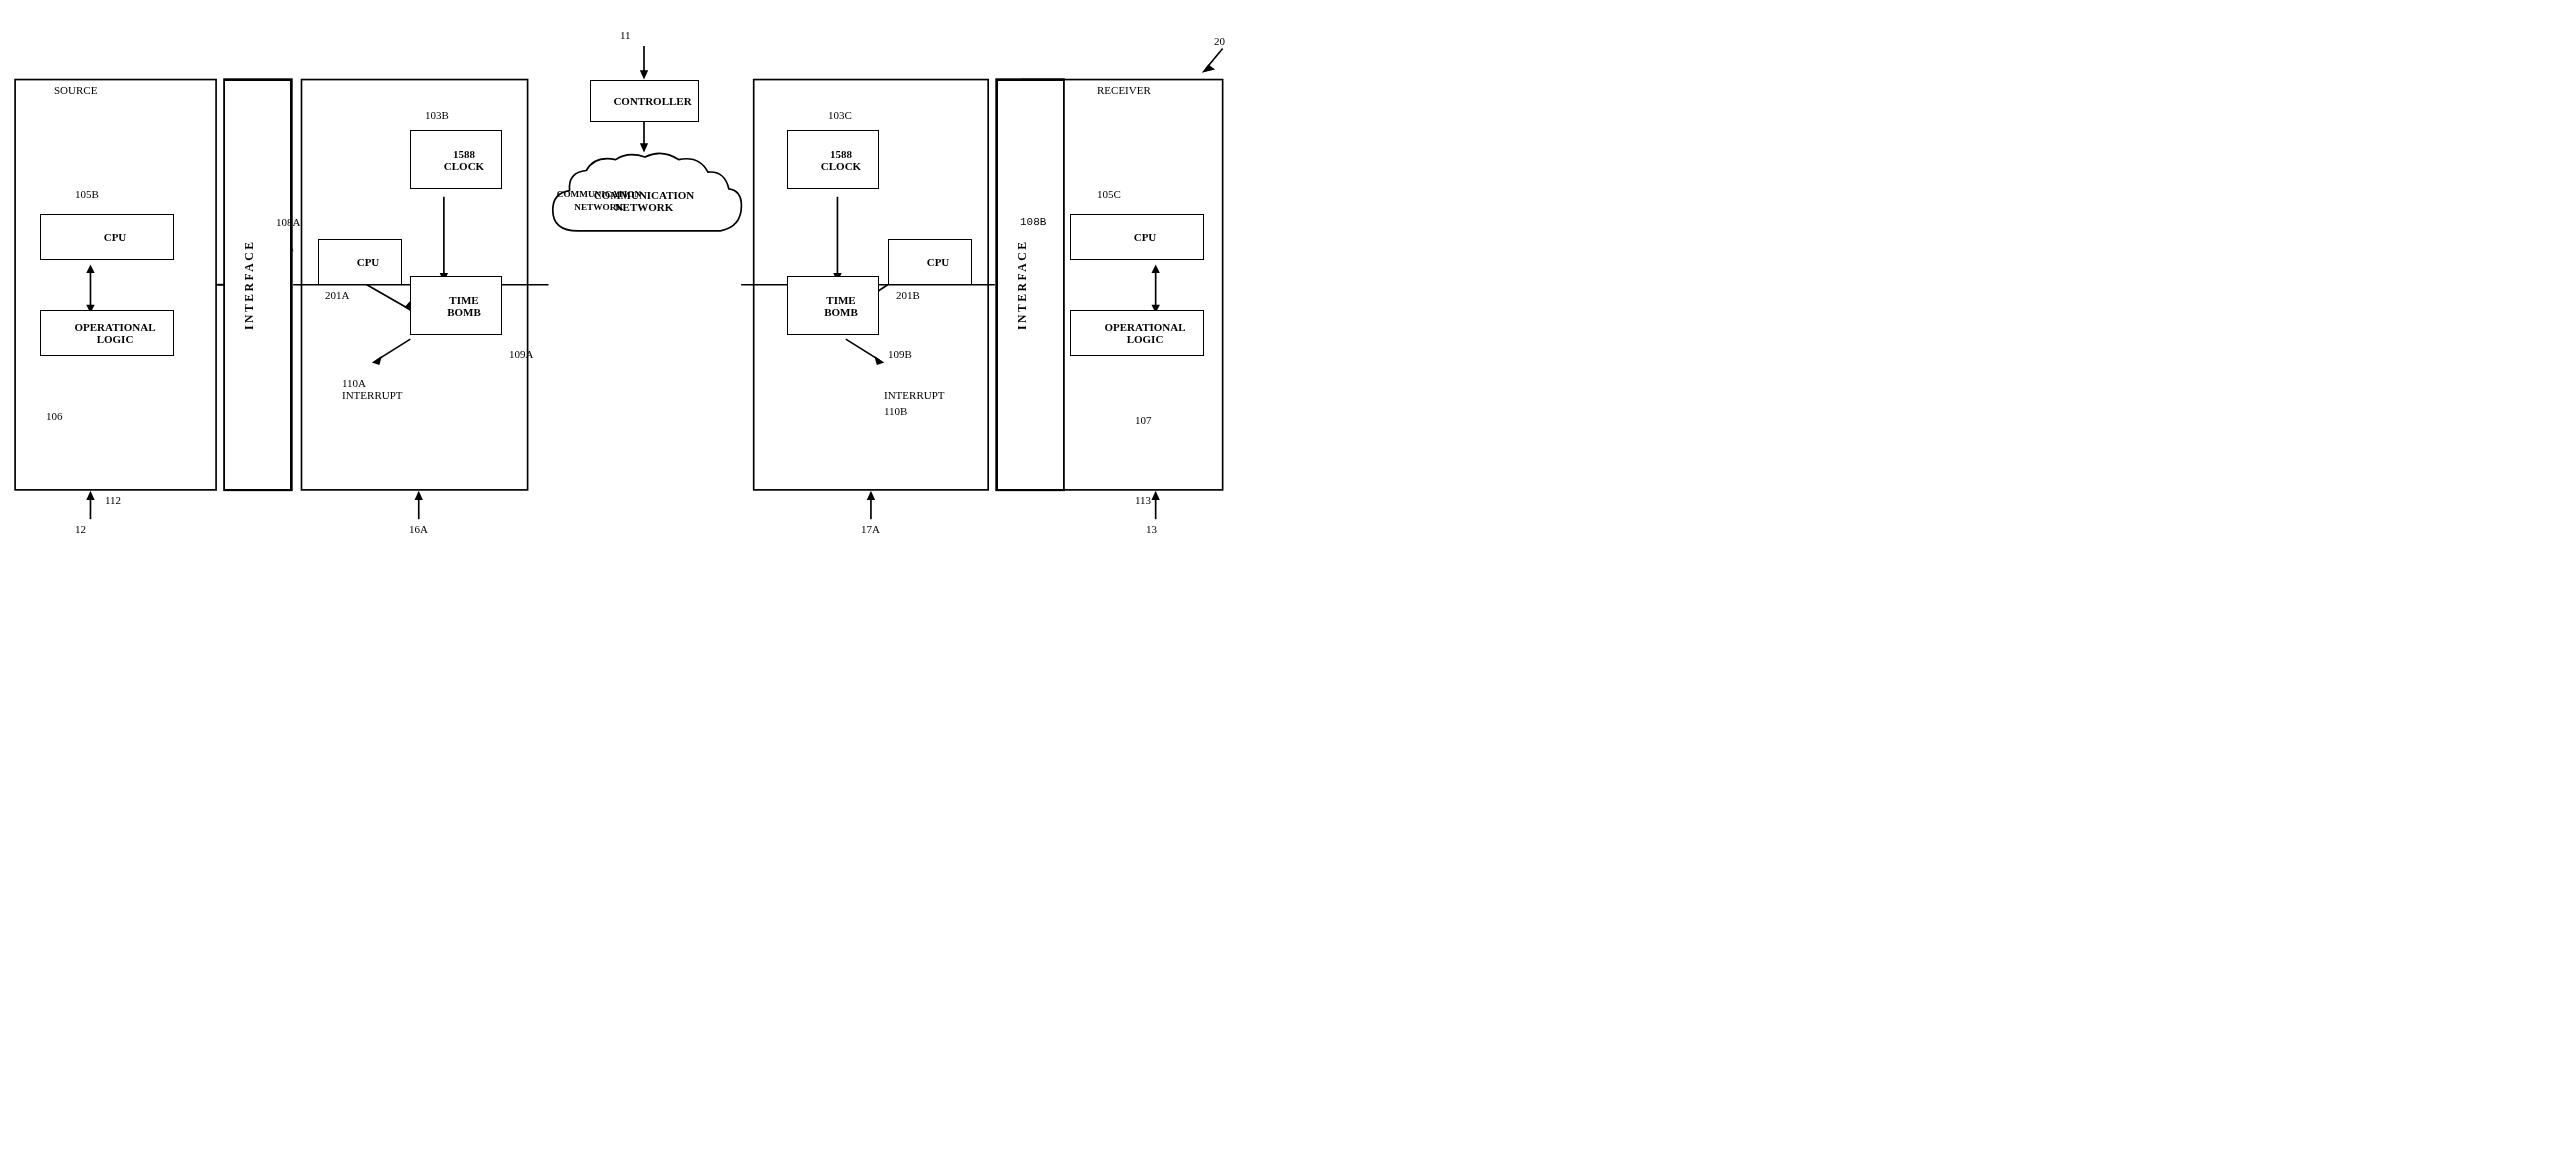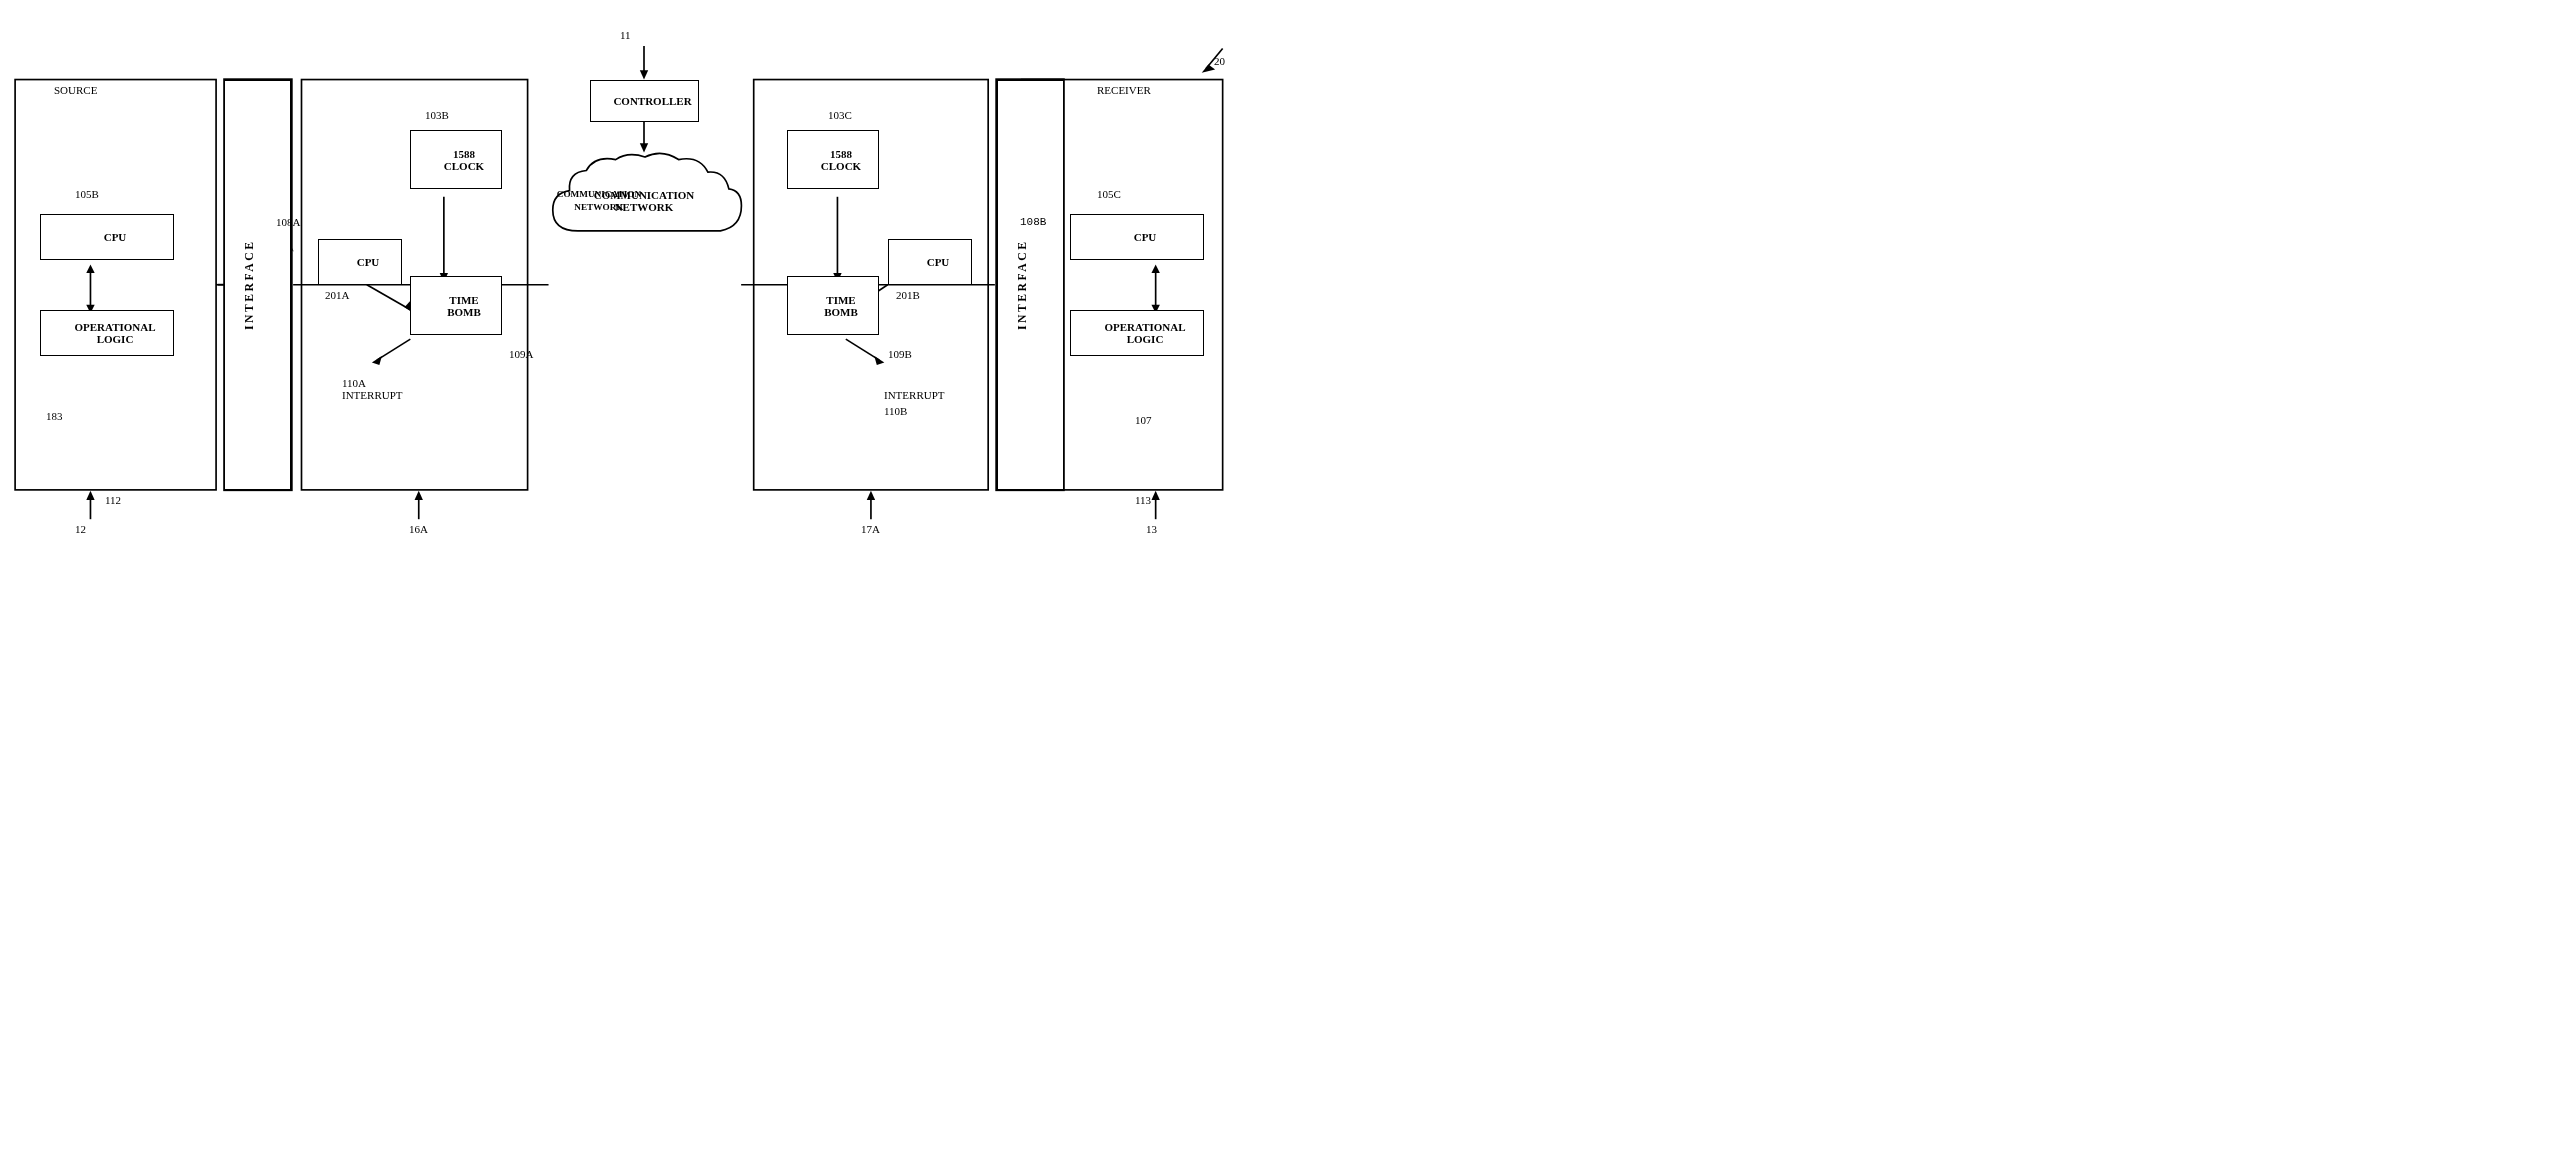--- a/index.html
+++ b/index.html
@@ -215,25 +215,25 @@
   <div class="ref" style="left:276px; top:216px;">108A</div>
   <div class="ref" style="left:1020px; top:216px;font-family:Liberation Mono, monospace;">108B</div>
   <div class="ref" style="left:325px; top:289px;">201A</div>
   <div class="ref" style="left:896px; top:289px;">201B</div>
   <div class="ref" style="left:509px; top:348px;">109A</div>
   <div class="ref" style="left:888px; top:348px;">109B</div>
   <div class="ref" style="left:342px; top:377px;">110A</div>
   <div class="ref" style="left:342px; top:389px;">INTERRUPT</div>
   <div class="ref" style="left:884px; top:377px;margin-top:28px;">110B</div>
   <div class="ref" style="left:884px; top:389px;">INTERRUPT</div>
-  <div class="ref" style="left:46px; top:410px;">183</div>
+  <div class="ref" style="left:46px; top:410px;">106</div>
   <div class="ref" style="left:1135px; top:414px;">107</div>
   <div class="ref" style="left:105px; top:494px;">112</div>
   <div class="ref" style="left:1135px; top:494px;">113</div>
   <div class="ref" style="left:75px; top:523px;text-align:right;">12</div>
   <div class="ref" style="left:409px; top:523px;">16A</div>
   <div class="ref" style="left:861px; top:523px;">17A</div>
   <div class="ref" style="left:1146px; top:523px;">13</div>
   <div class="ref" style="left:620px; top:29px;">11</div>
-  <div class="ref" style="left:1214px; top:35px;margin-top:20px;">20</div>
+  <div class="ref" style="left:1214px; top:35px;">20</div>
 
 </div>
 
 
 </body></html>

